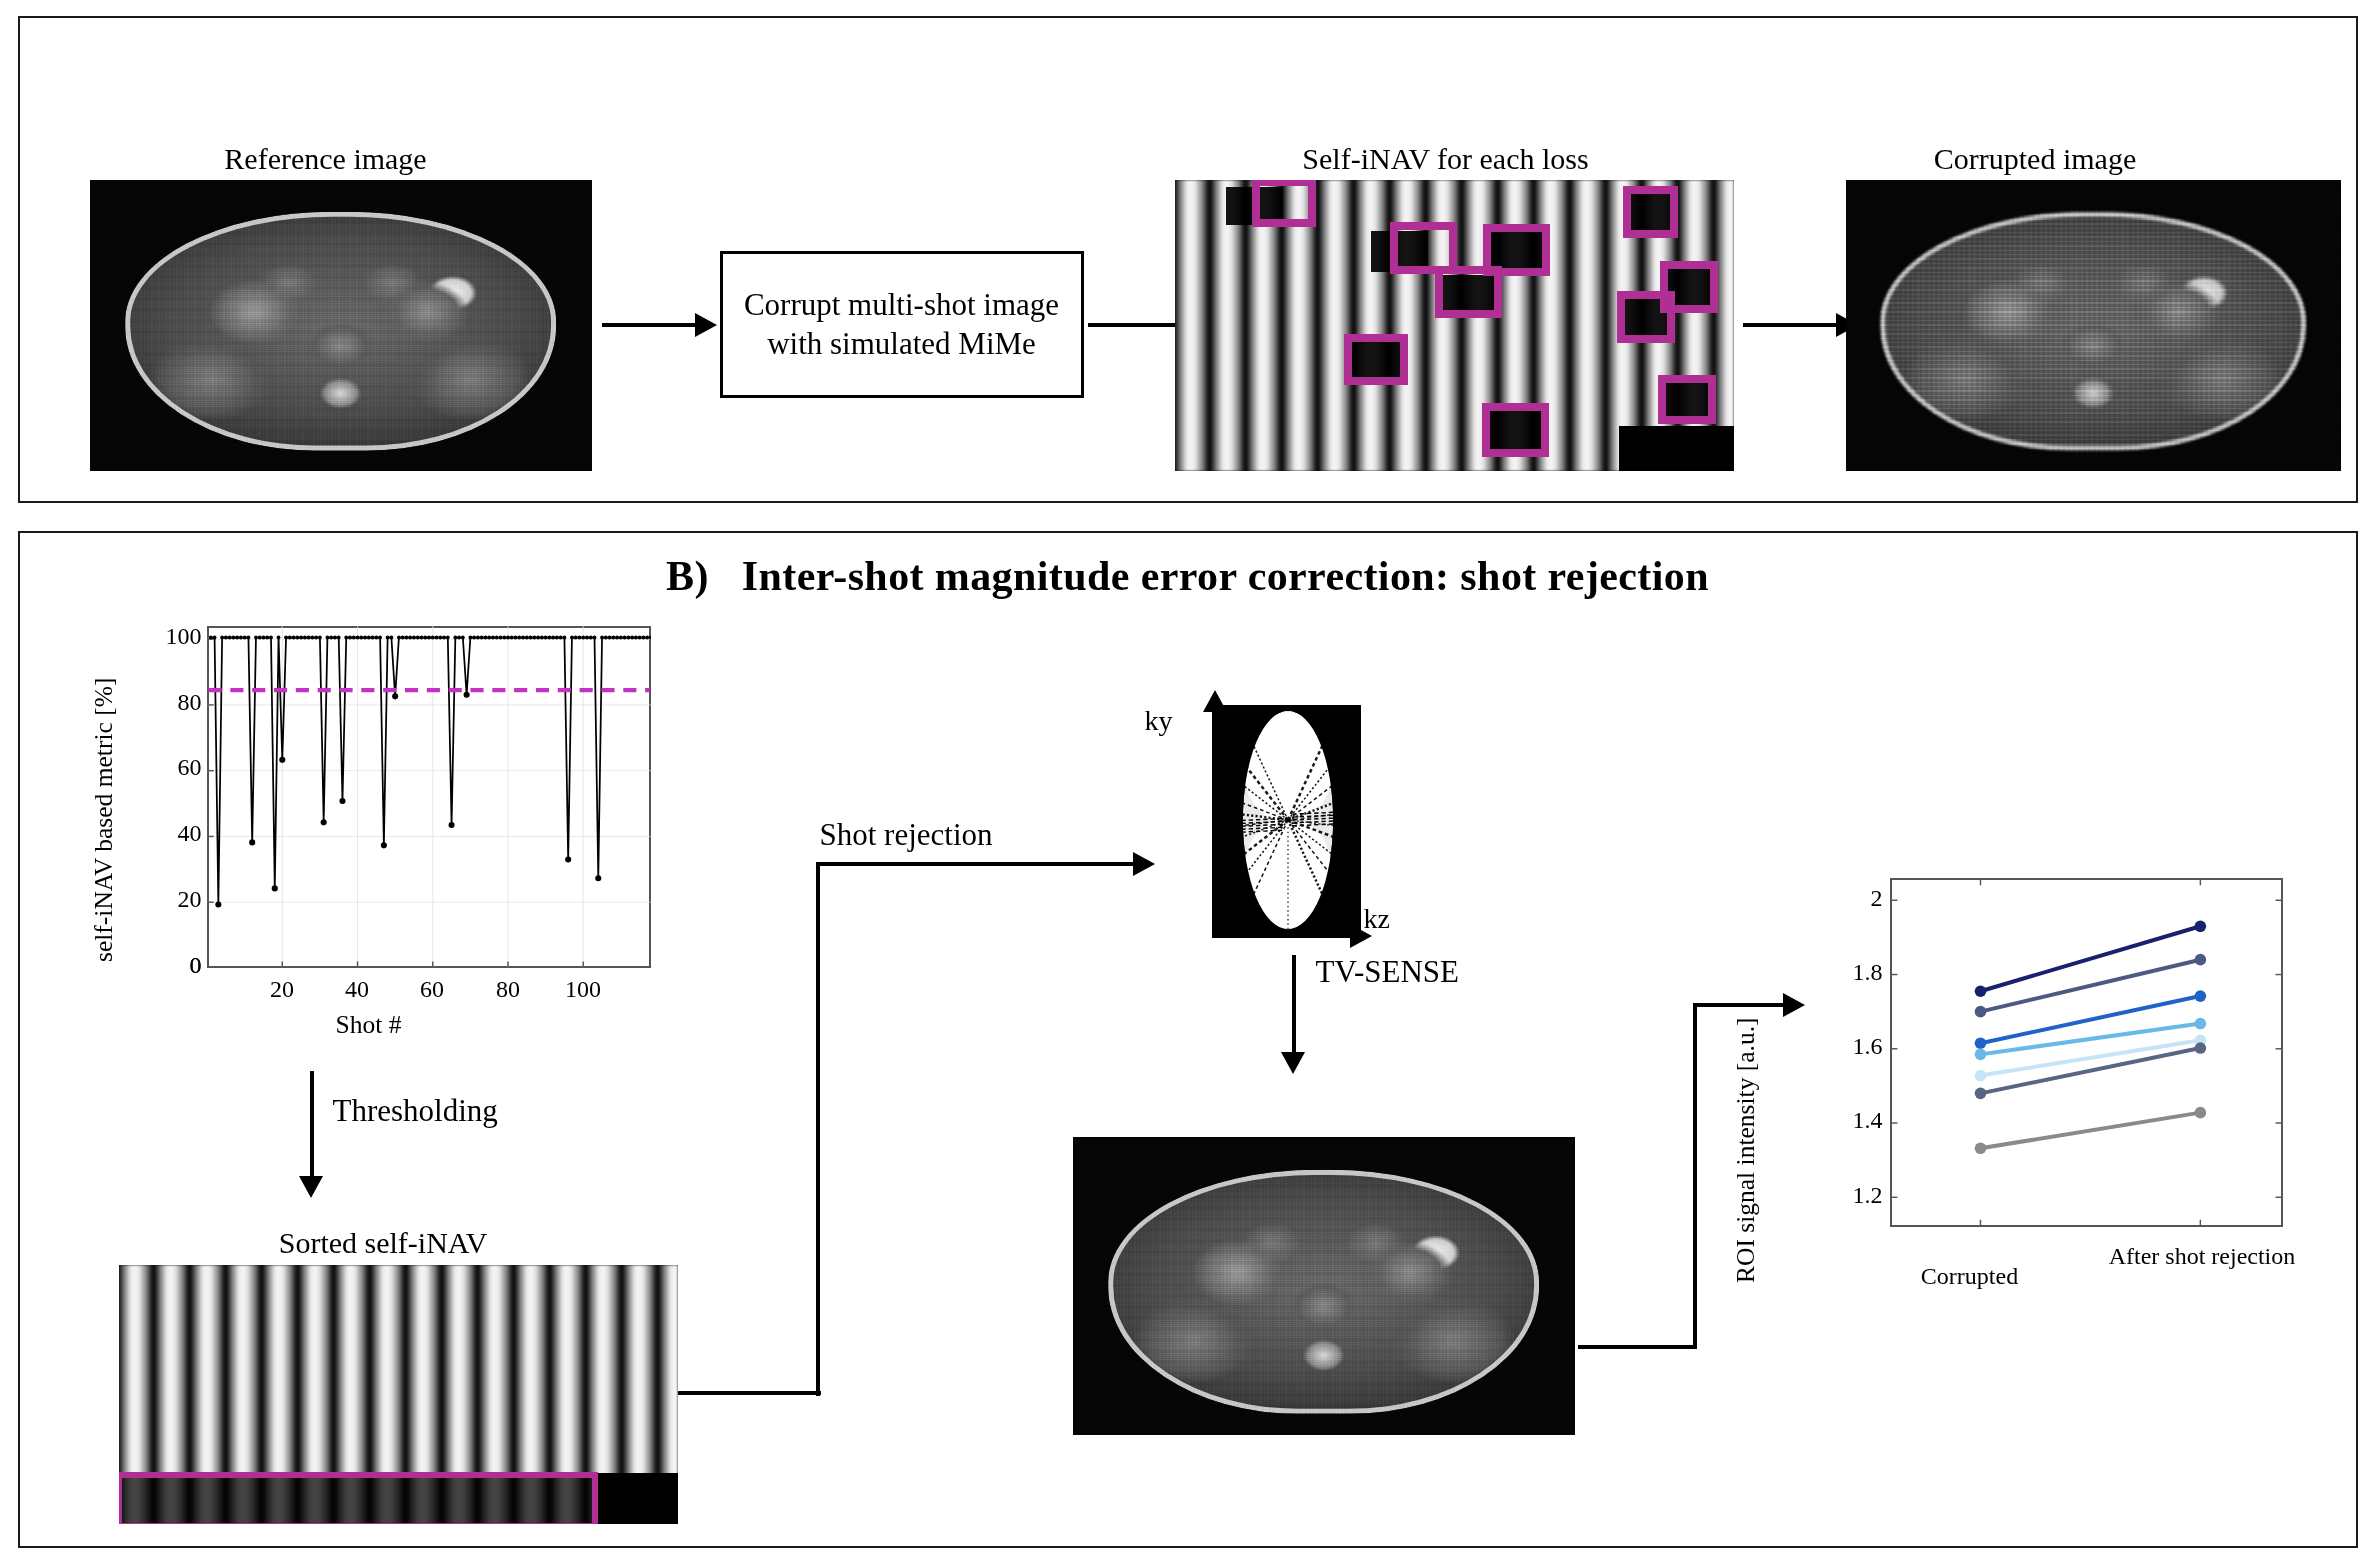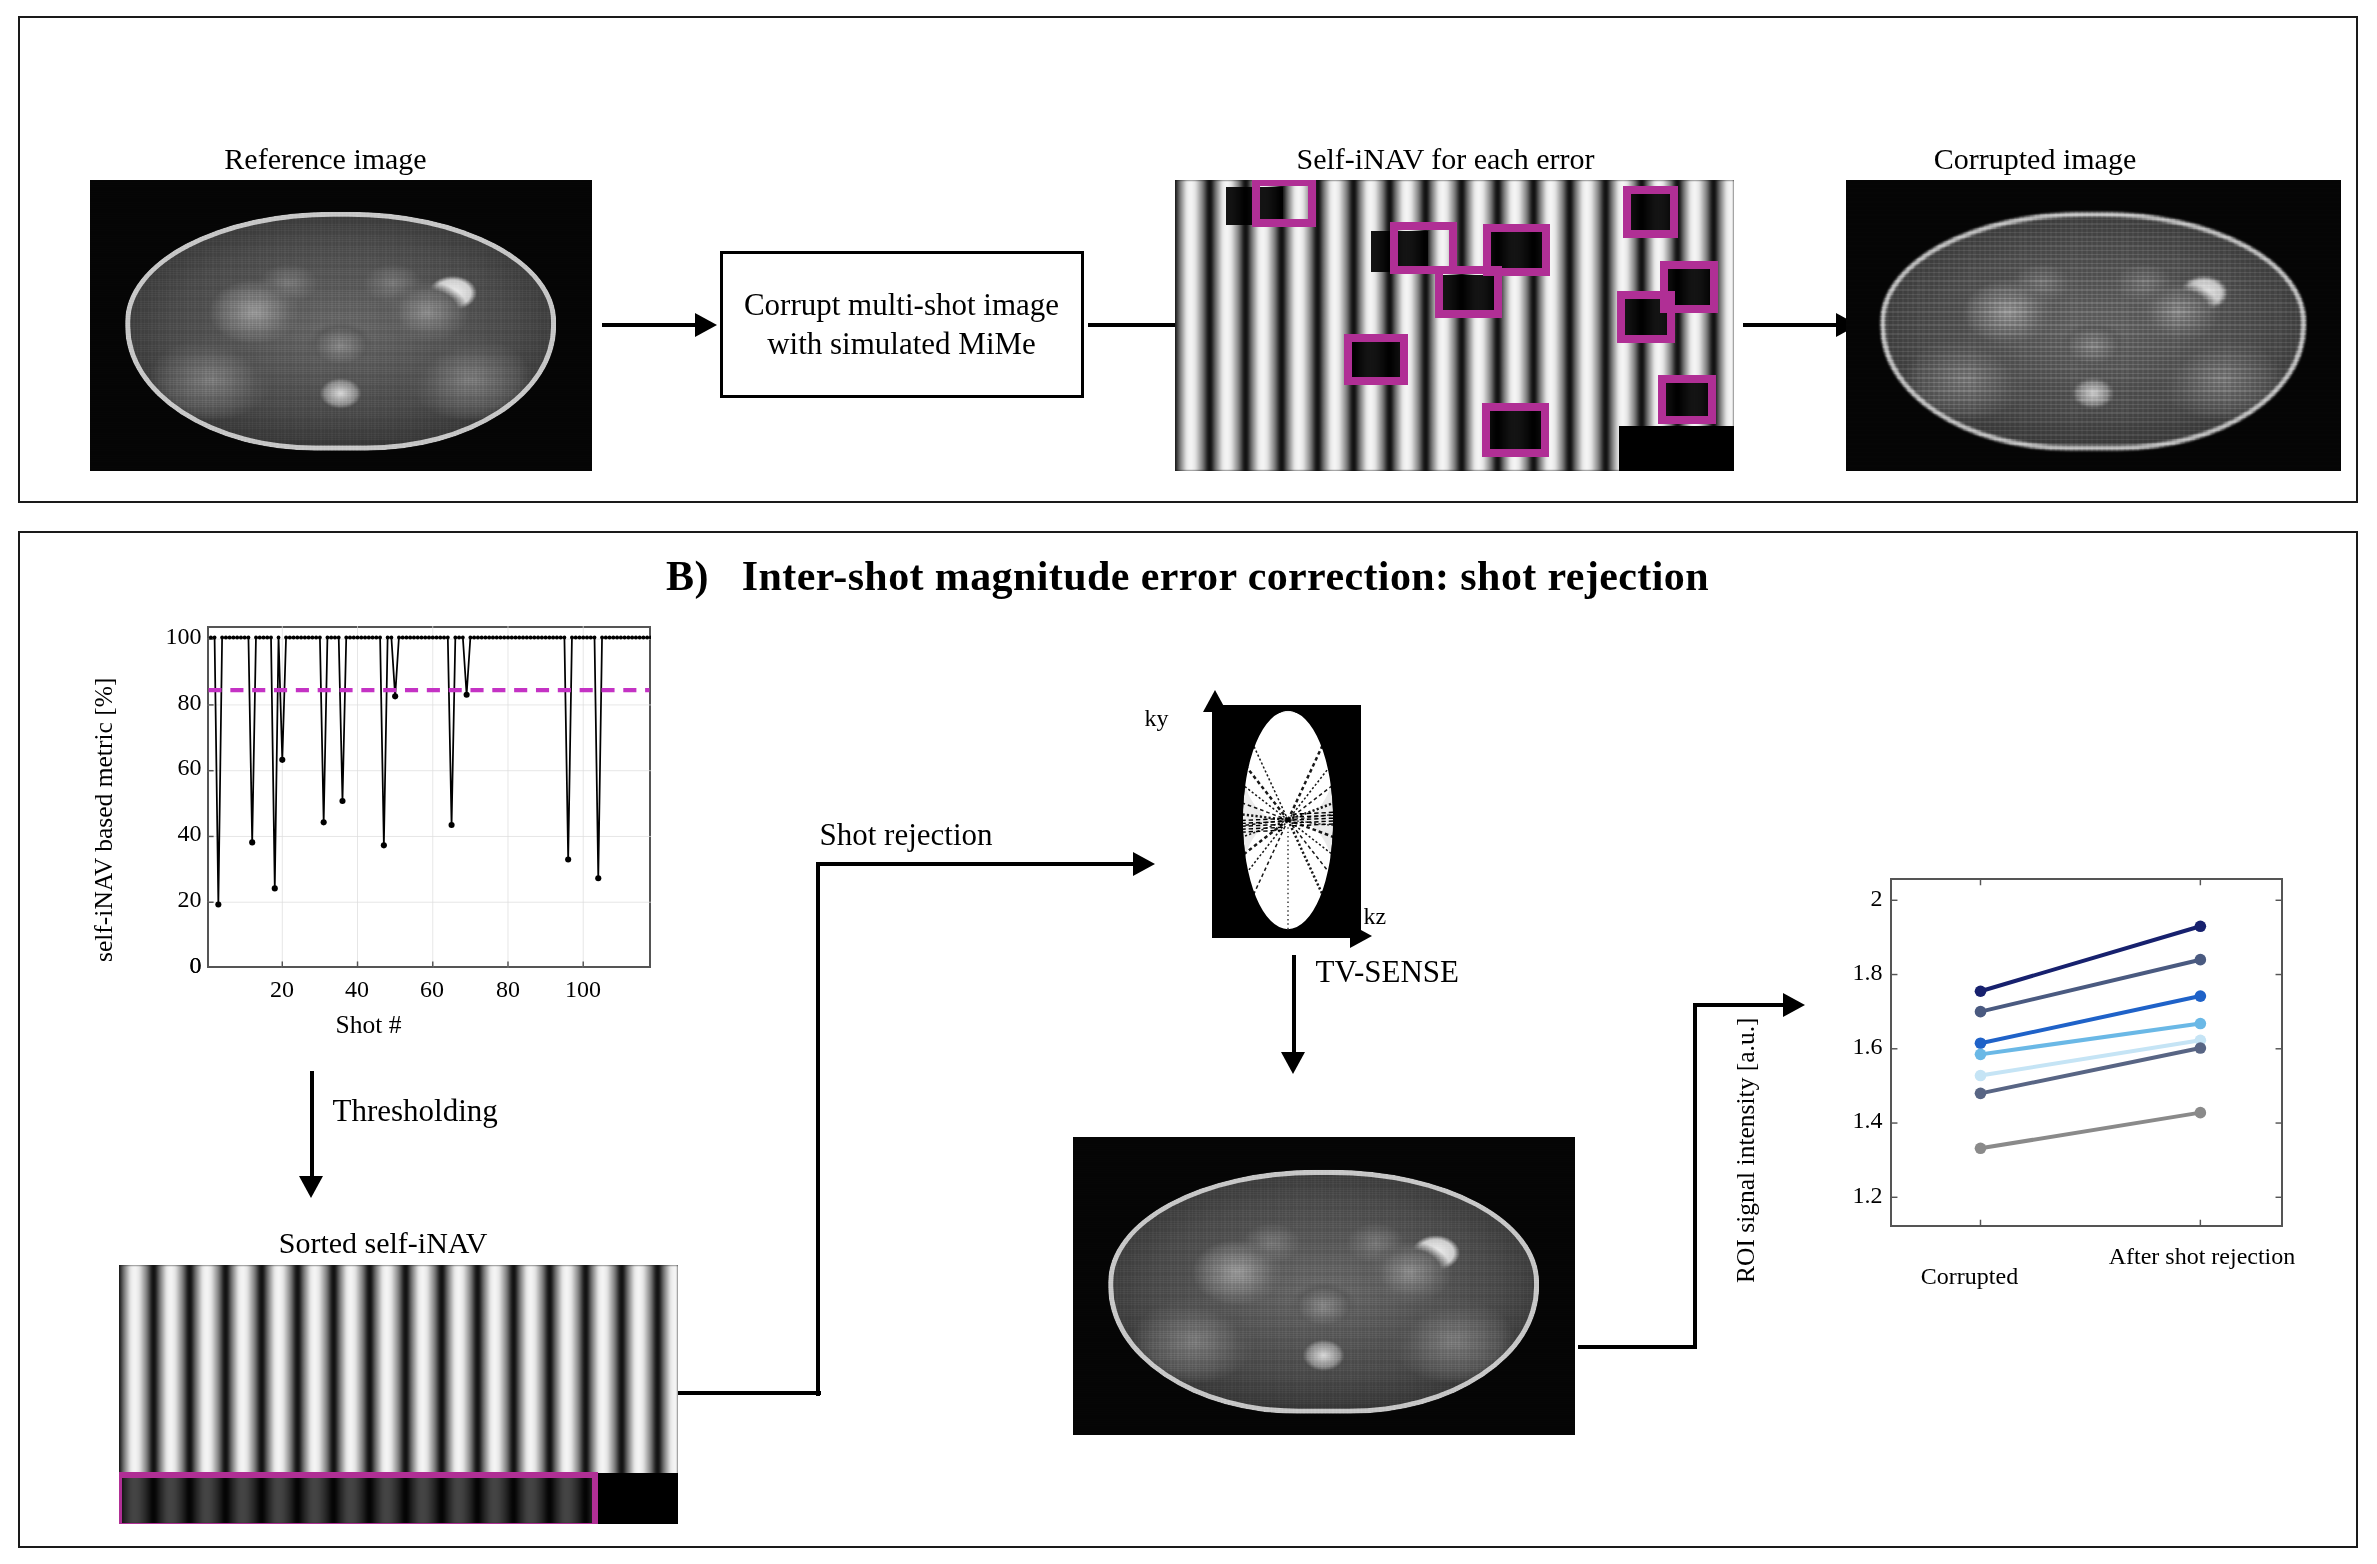--- a/index.html
+++ b/index.html
@@ -187,21 +187,21 @@
     white-space:nowrap;
     text-align:center;
   }
 
   
   .kspace{
     position:absolute;
     background:#000;
     overflow:hidden;
   }
-  .ax-lab{position:absolute; font-size:24px;text-align:right;}
+  .ax-lab{position:absolute; font-size:28px;text-align:right;}
 </style>
 </head>
 <body>
 
 <div class="figure">
 
   <div class="panel" id="panel-a">
 
 
     <div class="caption" style="left:44px; top:124px; width:524px;">Reference image</div>
@@ -213,21 +213,21 @@
     <div class="arrow-h" style="left:582px; top:305px; width:95px;"></div>
     <div class="head-r" style="left:675px; top:295px;"></div>
 
     <div class="proc-box" style="left:700px; top:233px; width:364px; height:147px;">
       <span>Corrupt multi-shot image with simulated MiMe</span>
     </div>
 
     <div class="arrow-h" style="left:1068px; top:305px; width:95px;"></div>
     <div class="head-r" style="left:1161px; top:295px;"></div>
 
-    <div class="caption" style="left:1135px; top:124px; width:582px;">Self-iNAV for each error</div>
+    <div class="caption" style="left:1135px; top:124px; width:582px;">Self-iNAV for each loss</div>
     <div class="inav" id="inav-a" style="left:1155px; top:162px; width:559px; height:291px;">
       <div class="grid"></div>
       <div class="tile-dark" style="left:51px;  top:7.3px;  width:57px; height:38px;"></div>
       <div class="tile-dark" style="left:196px; top:51px;  width:57px; height:41px;"></div>
       <div class="tile-dark" style="left:266px; top:95px; width:57px; height:41px;"></div>
       <div class="tile-dark" style="left:313px; top:52px;  width:57px; height:41px;"></div>
       <div class="tile-dark" style="left:451px; top:13px;  width:48px; height:41px;"></div>
       <div class="tile-dark" style="left:489px; top:87px; width:48px; height:41px;"></div>
       <div class="tile-dark" style="left:447px; top:116px; width:48px; height:41px;"></div>
       <div class="tile-dark" style="left:176px; top:162px; width:52px; height:41px;"></div>

